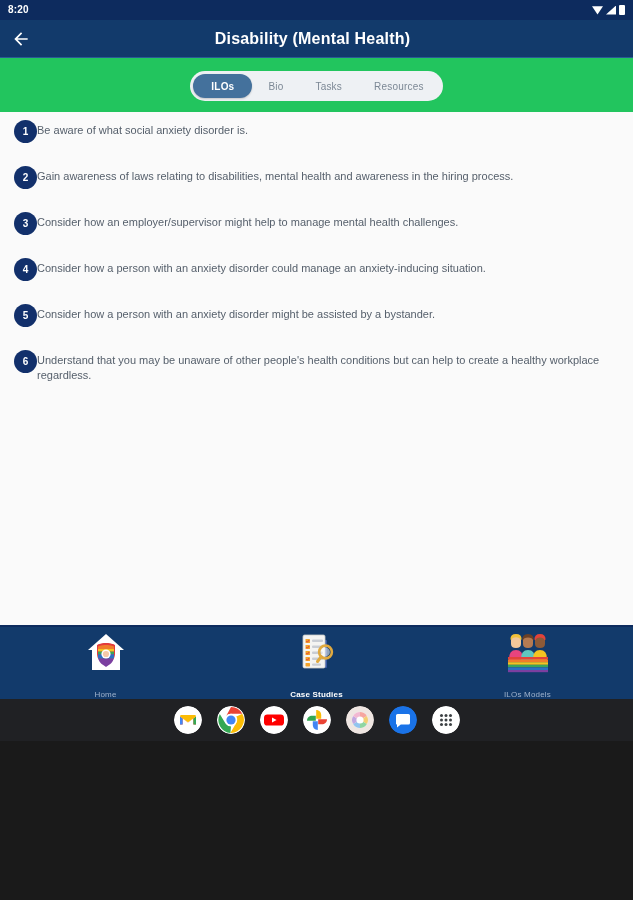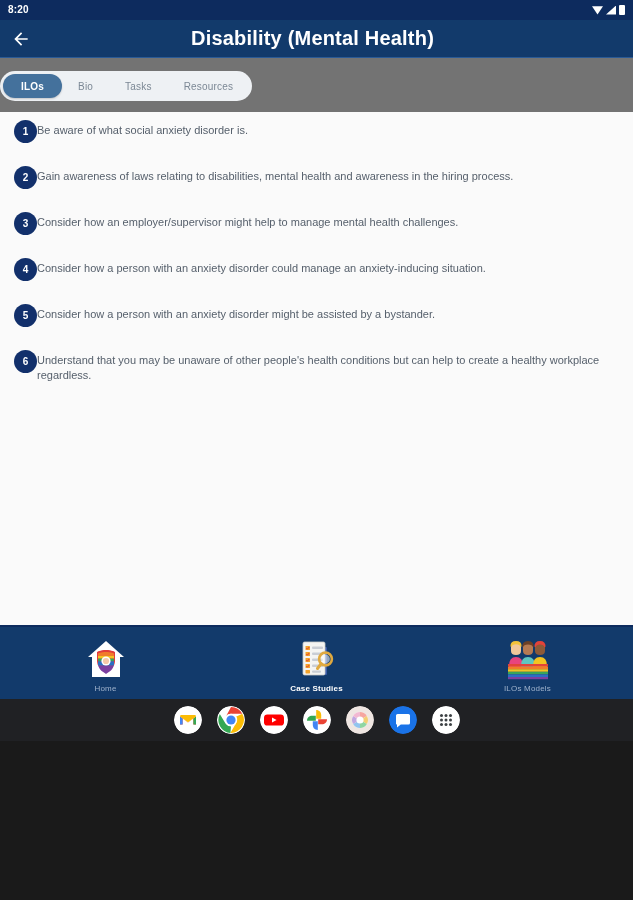--- a/index.html
+++ b/index.html
@@ -58,30 +58,30 @@
   .back-btn {
     width: 42px; height: 38px;
     display: flex; align-items: center; justify-content: center;
     cursor: pointer;
   }
   .back-arrow { display: block; }
   .appbar-title {
     position: absolute; left: 0; right: 8px;
     text-align: center;
     color: #ffffff;
-    font-size: 20px; font-weight: bold;
+    font-size: 16px; font-weight: bold;
     letter-spacing: 0.2px;
     pointer-events: none;
   }
 
   
   .tabs-wrap {
     padding: 13px 0 11px 0;
-    display: flex; justify-content: flex-start;
-    background: #737373;
+    display: flex; justify-content: center;
+    background: #22c55e;
     flex: 0 0 auto;
   }
   .tabs {
     display: flex; align-items: center;
     background: #eef1f4;
     border-radius: 16px;
     padding: 3px;
     height: 30px;
   }
   .tab {
@@ -137,21 +137,21 @@
   .bottomnav {
     flex: 0 0 74px;
     height: 74px;
     background: #123a6b;
     border-top: 2px solid #0d2b5e;
     display: flex; align-items: center;
   }
   .navitem {
     flex: 1 1 0;
     display: flex; flex-direction: column;
-    align-items: center; justify-content: center;
+    align-items: center; justify-content: space-between;
     gap: 4px;
     cursor: pointer;
     height: 100%;
     padding-top: 4px;
   }
   .navlabel {
     font-size: 8px;
     color: #9fb2cc;
     letter-spacing: 0.2px;
   }

